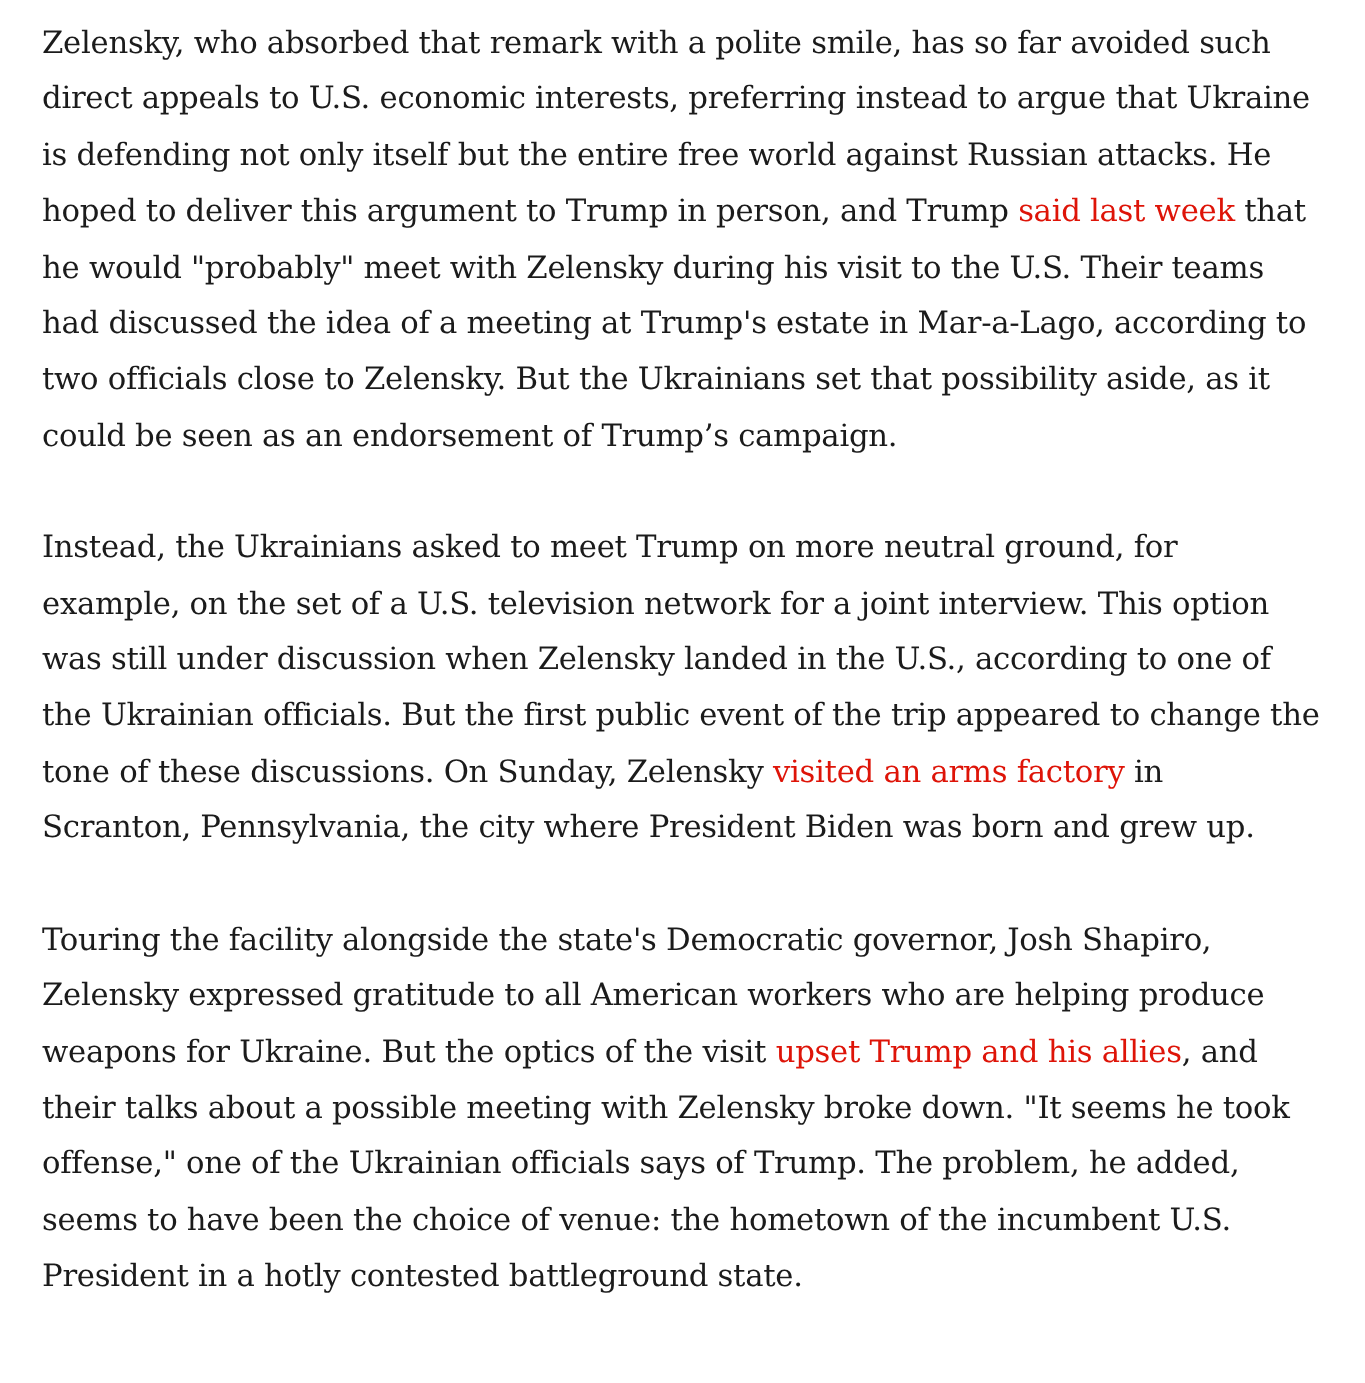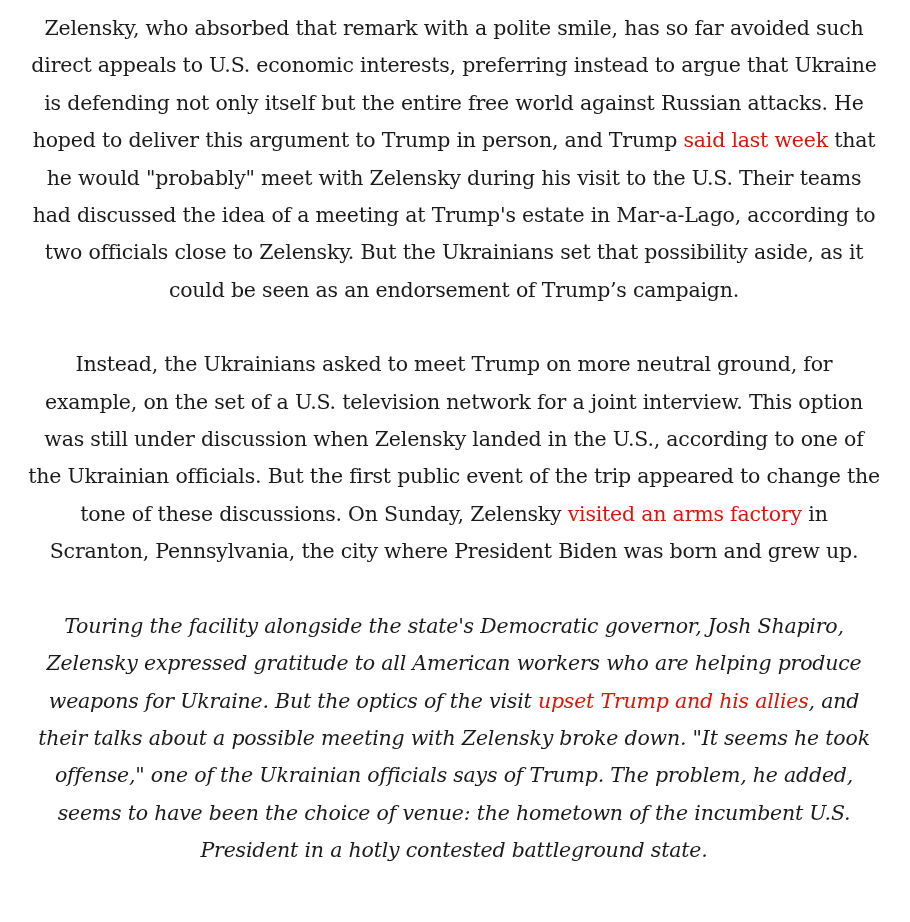--- a/index.html
+++ b/index.html
@@ -18,25 +18,24 @@
     width: 910px;
     padding: 10px 28px 16px 28px;
   }
   .paragraphs p {
     margin: 0 0 37px 0;
     max-width: 852px;
     font-size: 20.5px;
     line-height: 37.4px;
     letter-spacing: -0.2px;
     color: var(--text-color, #1b1b1b);
-    text-align: center;
+    text-align: left;
   }
   .paragraphs p:last-child {
     margin-bottom: 0;
-    font-style: italic;
   }
   a.red-link {
     color: var(--link-color, #de1408);
     text-decoration: none;
     cursor: pointer;
   }
 </style>
 </head>
 <body style="background: rgb(255, 255, 255);">
 

